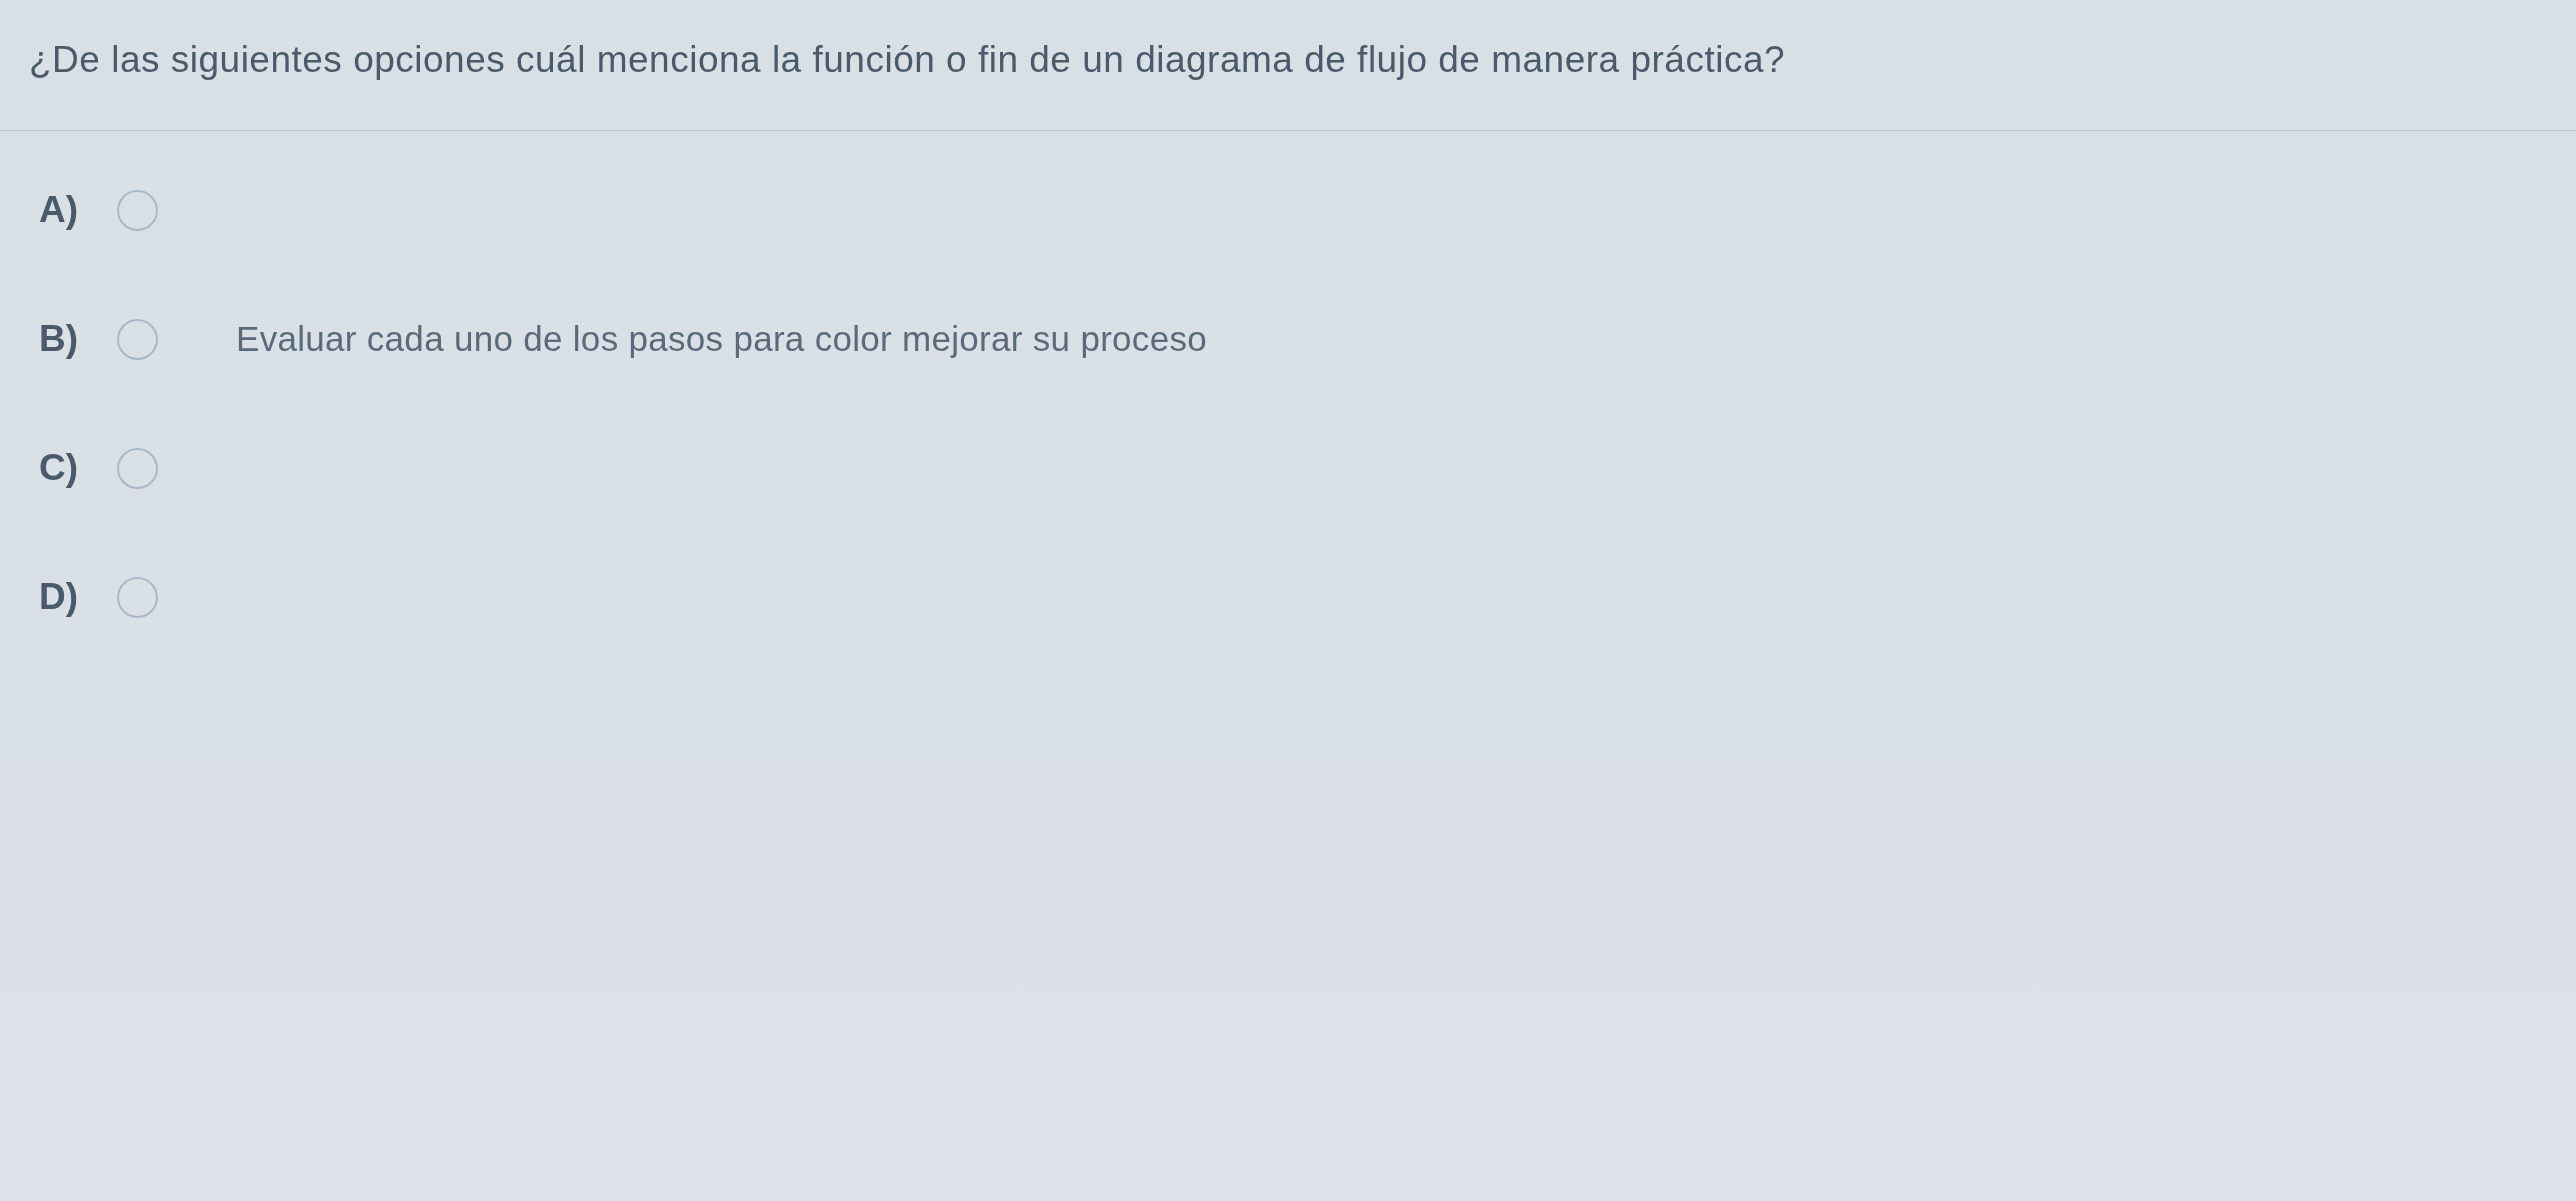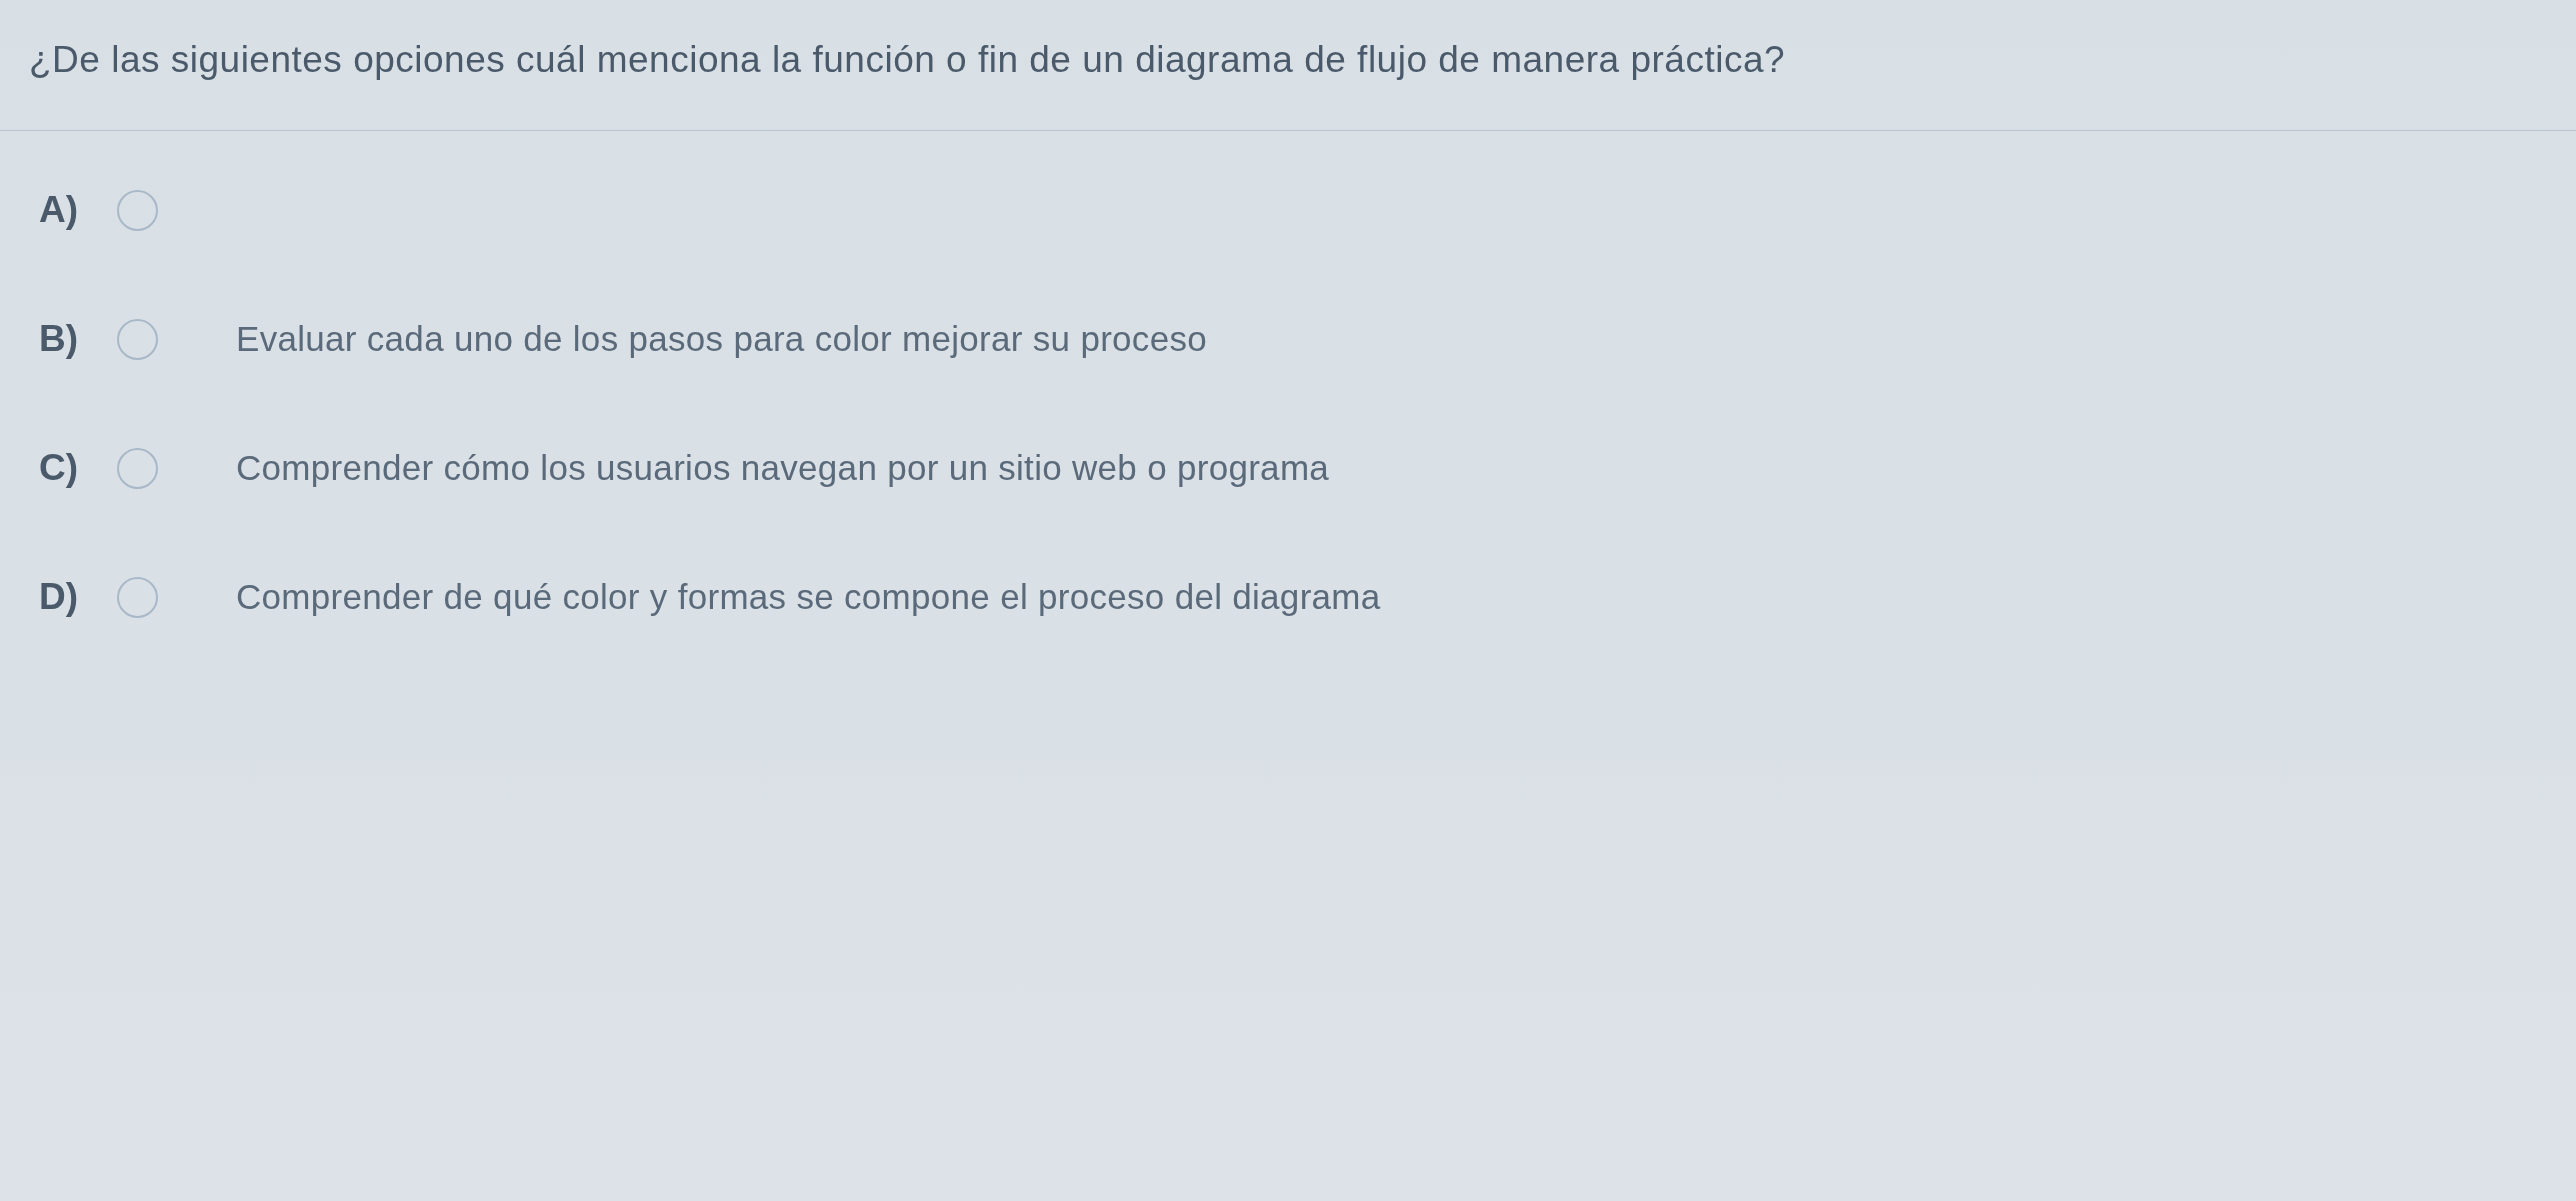--- a/index.html
+++ b/index.html
@@ -75,23 +75,21 @@
 
   <div class="option-row">
     <span class="option-label">B)</span>
     <div class="radio-circle"></div>
     <span class="option-text">Evaluar cada uno de los pasos para color mejorar su proceso</span>
   </div>
 
   <div class="option-row">
     <span class="option-label">C)</span>
     <div class="radio-circle"></div>
-    <span class="option-text">Comprender cómo los usuarios navegan por un sitio web o programa</span>
   </div>
 
   <div class="option-row">
     <span class="option-label">D)</span>
     <div class="radio-circle"></div>
-    <span class="option-text">Comprender de qué color y formas se compone el proceso del diagrama</span>
   </div>
 
 </div>
 
 
 </body></html>

